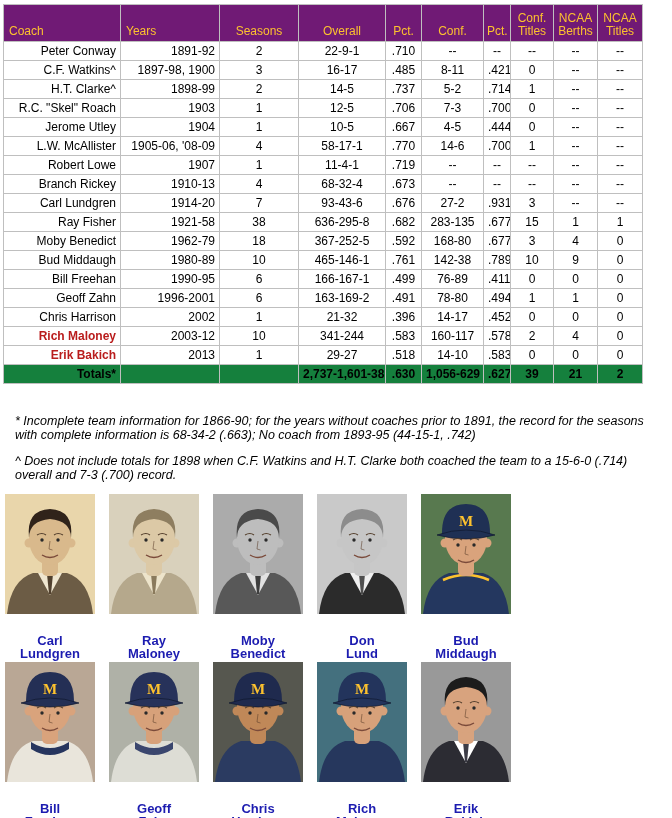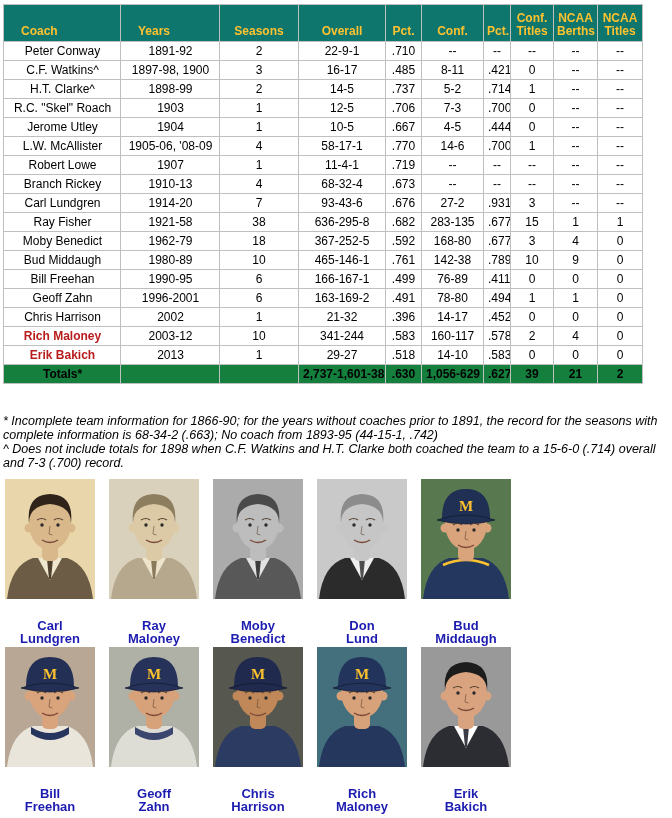--- a/index.html
+++ b/index.html
@@ -11,40 +11,40 @@
 
   
   table.coaches{
     border-collapse:collapse;table-layout:fixed;
     margin:4px 0 0 3px;width:639px;font-size:12px;
   }
   table.coaches th,table.coaches td{
     border:1px solid #bfbfbf;box-sizing:border-box;overflow:hidden;white-space:nowrap;
   }
   table.coaches th{
-    background:#0f766e;color:#fdc22e;font-weight:bold;
+    background:#701a75;color:#fdc22e;font-weight:normal;
     vertical-align:bottom;padding:2px 3px 3px 3px;
     height:37px;font-size:12px;line-height:13px;white-space:pre-line;
   }
-  table.coaches th.al{text-align:left;padding-left:17px;}
+  table.coaches th.al{text-align:left;padding-left:5px;}
   table.coaches th.ac{text-align:center;}
   table.coaches td{
     padding:1px 4px;height:19px;line-height:15px;background:#fff;
   }
-  table.coaches td.al{text-align:center;padding-left:5px;}
+  table.coaches td.al{text-align:right;padding-left:5px;}
   table.coaches td.ac{text-align:center;}
   table.coaches td.coach-emph{font-weight:bold;color:#b91c1c;}
   table.coaches tr.totals td{background:#15803d;font-weight:bold;}
 
   
   .footnotes{
     margin:30px 0 0 3px;width:656px;
     font-style:italic;font-size:12.5px;line-height:14px;
   }
-  .footnotes p{margin:0;}
+  .footnotes p{margin:12px;}
 
   
   .gallery{margin:9px 0 0 5px;}
   .gallery-row{display:flex;gap:14px;margin-bottom:2px;}
   .coach-card{width:90px;}
   .coach-photo{width:90px;height:120px;display:block;}
   .coach-photo svg{display:block;}
   .coach-caption{
     margin-top:20px;text-align:center;font-weight:bold;
     font-size:13px;line-height:13px;color:#1c1cb0;cursor:pointer;

